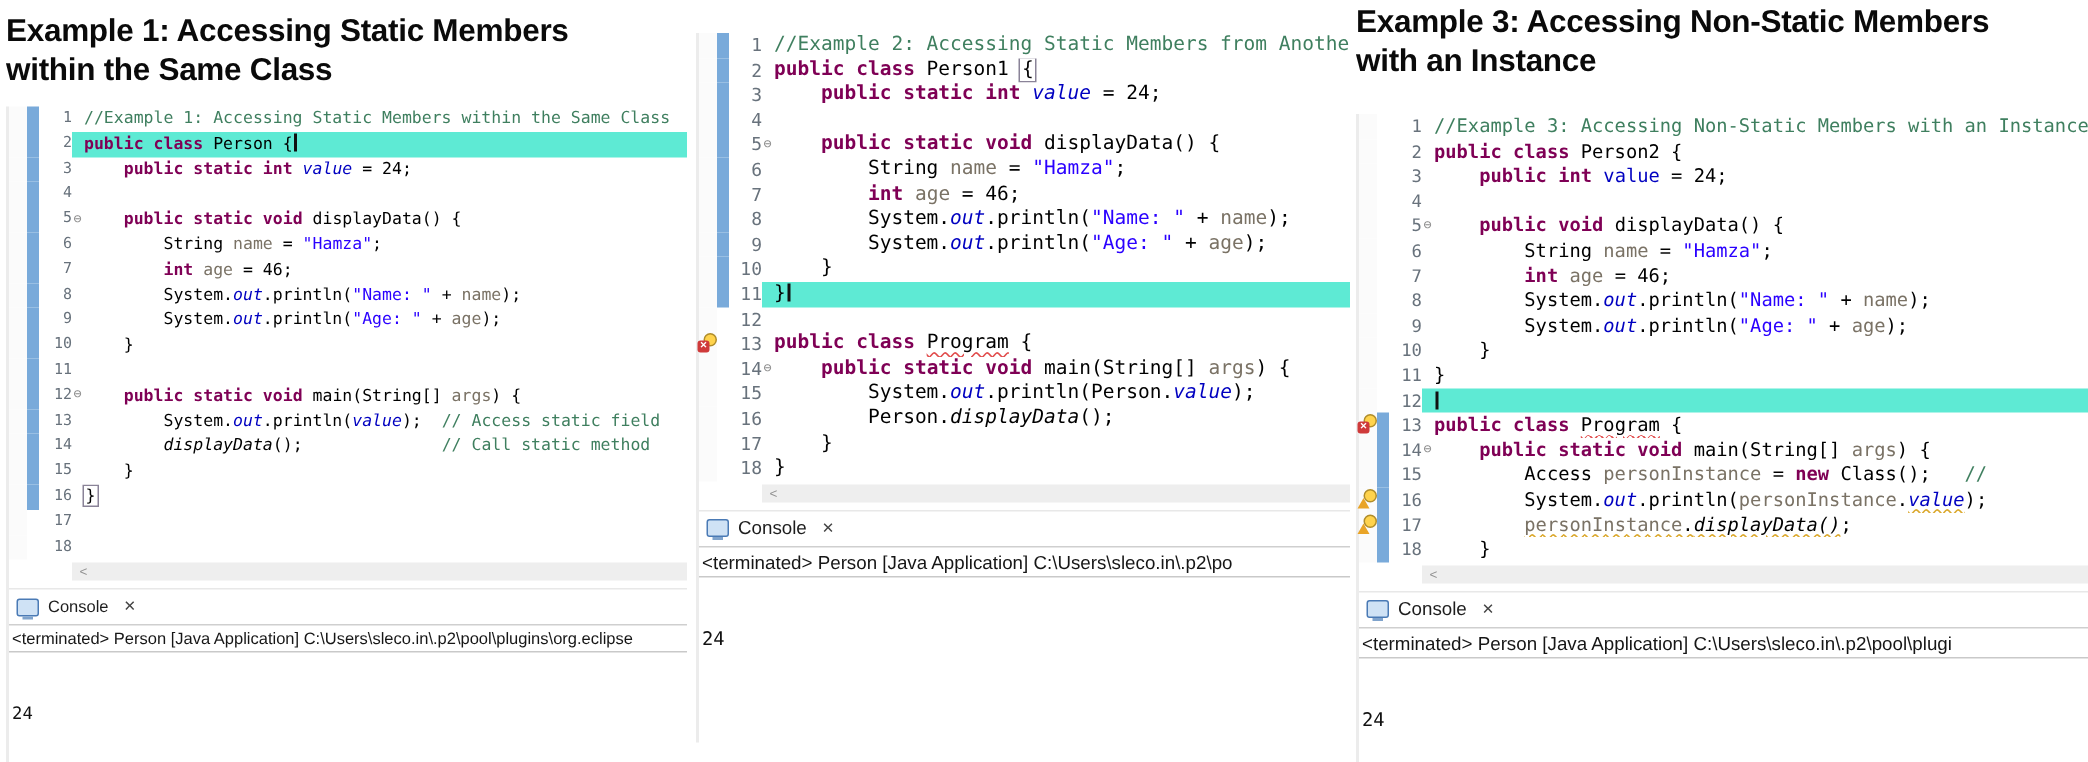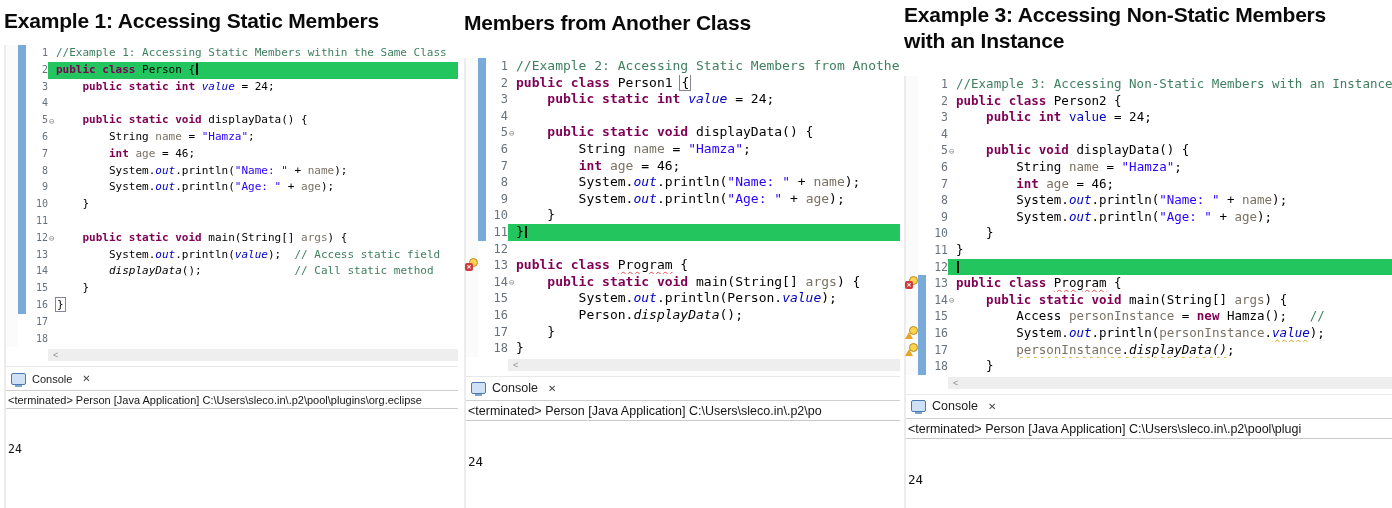--- a/index.html
+++ b/index.html
@@ -18,21 +18,21 @@
   .editor{background:#fff;}
   .line{display:flex;height:var(--lh);align-items:stretch;
         font-family:"DejaVu Sans Mono","Liberation Mono",monospace;font-size:var(--fs);}
   .ann{width:12px;flex:none;position:relative;background:#fbfbfb;}
   .diffbar{width:8px;flex:none;}
   .line.diff .diffbar{background:#79aada;}
   .ln{width:22px;flex:none;text-align:right;color:#68727c;position:relative;
       font-size:calc(var(--fs) - 1px);line-height:var(--lh);}
   .fold{position:absolute;left:100%;top:50%;transform:translateY(-50%);font-size:9px;color:#8a8a8a;margin-left:1px;}
   .code{flex:1;white-space:pre;overflow:hidden;line-height:var(--lh);color:#000;padding-left:8px;}
-  .line.cur-line .code{background:#22c55e;}
+  .line.cur-line .code{background:#5eead4;}
 
   .kw{color:#7f0055;font-weight:bold;}
   .cm{color:#3f7f5f;}
   .st{color:#2a00ff;}
   .sf{color:#0000c0;font-style:italic;}
   .fd{color:#0000c0;}
   .sm{font-style:italic;text-align:center;}
   .lv{color:#7a7265;}
   .pl{color:#000;}
   .bb{border:1px solid #8a8398;padding:0 1px;margin:0 -1px;}
@@ -73,20 +73,21 @@
        line-height:15.5px;padding:2px 0 0 2px;color:#111;white-space:pre;}
 </style>
 </head>
 <body>
 
 <div class="screen">
 
   <div class="panel p1" style="left:4px;width:454px;--fs:11px;--lh:16.8px;--cs:11.5px;--ts:11px;">
     <div class="title">
       <div>Example 1: Accessing Static Members</div>
+      <div>within the Same Class</div>
     </div>
     <div class="pbody">
       <div class="editor">
         <div class="code-lines">
             <div class="line diff">
               <span class="ann"></span>
               <span class="diffbar"></span>
               <span class="ln">1</span>
               <span class="code"><span class="cm">//Example 1: Accessing Static Members within the Same Class</span></span>
             </div>
@@ -212,21 +213,20 @@
           
           
         </div>
 
       </div>
     </div>
   </div>
 
   <div class="panel p2" style="left:464px;width:436px;--fs:13px;--lh:16.6px;--cs:12.5px;--ts:12.5px;">
     <div class="title">
-      <div>Members from Another Class</div>
     </div>
     <div class="pbody">
       <div class="editor">
         <div class="code-lines">
             <div class="line diff">
               <span class="ann"></span>
               <span class="diffbar"></span>
               <span class="ln">1</span>
               <span class="code"><span class="cm">//Example 2: Accessing Static Members from Another Class</span></span>
             </div>
@@ -456,21 +456,21 @@
             <div class="line diff">
               <span class="ann"></span>
               <span class="diffbar"></span>
               <span class="ln">14<span class="fold">⊖</span></span>
               <span class="code"><span class="pl">    </span><span class="kw">public static void</span><span class="pl"> main(String[] </span><span class="lv">args</span><span class="pl">) {</span></span>
             </div>
             <div class="line diff">
               <span class="ann"></span>
               <span class="diffbar"></span>
               <span class="ln">15</span>
-              <span class="code"><span class="pl">        Access </span><span class="lv">personInstance</span><span class="pl"> = </span><span class="kw">new</span><span class="pl"> Hamza();   </span><span class="cm">//</span></span>
+              <span class="code"><span class="pl">        Access </span><span class="lv">personInstance</span><span class="pl"> = </span><span class="kw">new</span><span class="pl"> Class();   </span><span class="cm">//</span></span>
             </div>
             <div class="line diff">
               <span class="ann">
                 <span class="icon-warn">
                   <span class="bulb"></span>
                   <span class="tri"></span>
                 </span>
               </span>
               <span class="diffbar"></span>
               <span class="ln">16</span>

